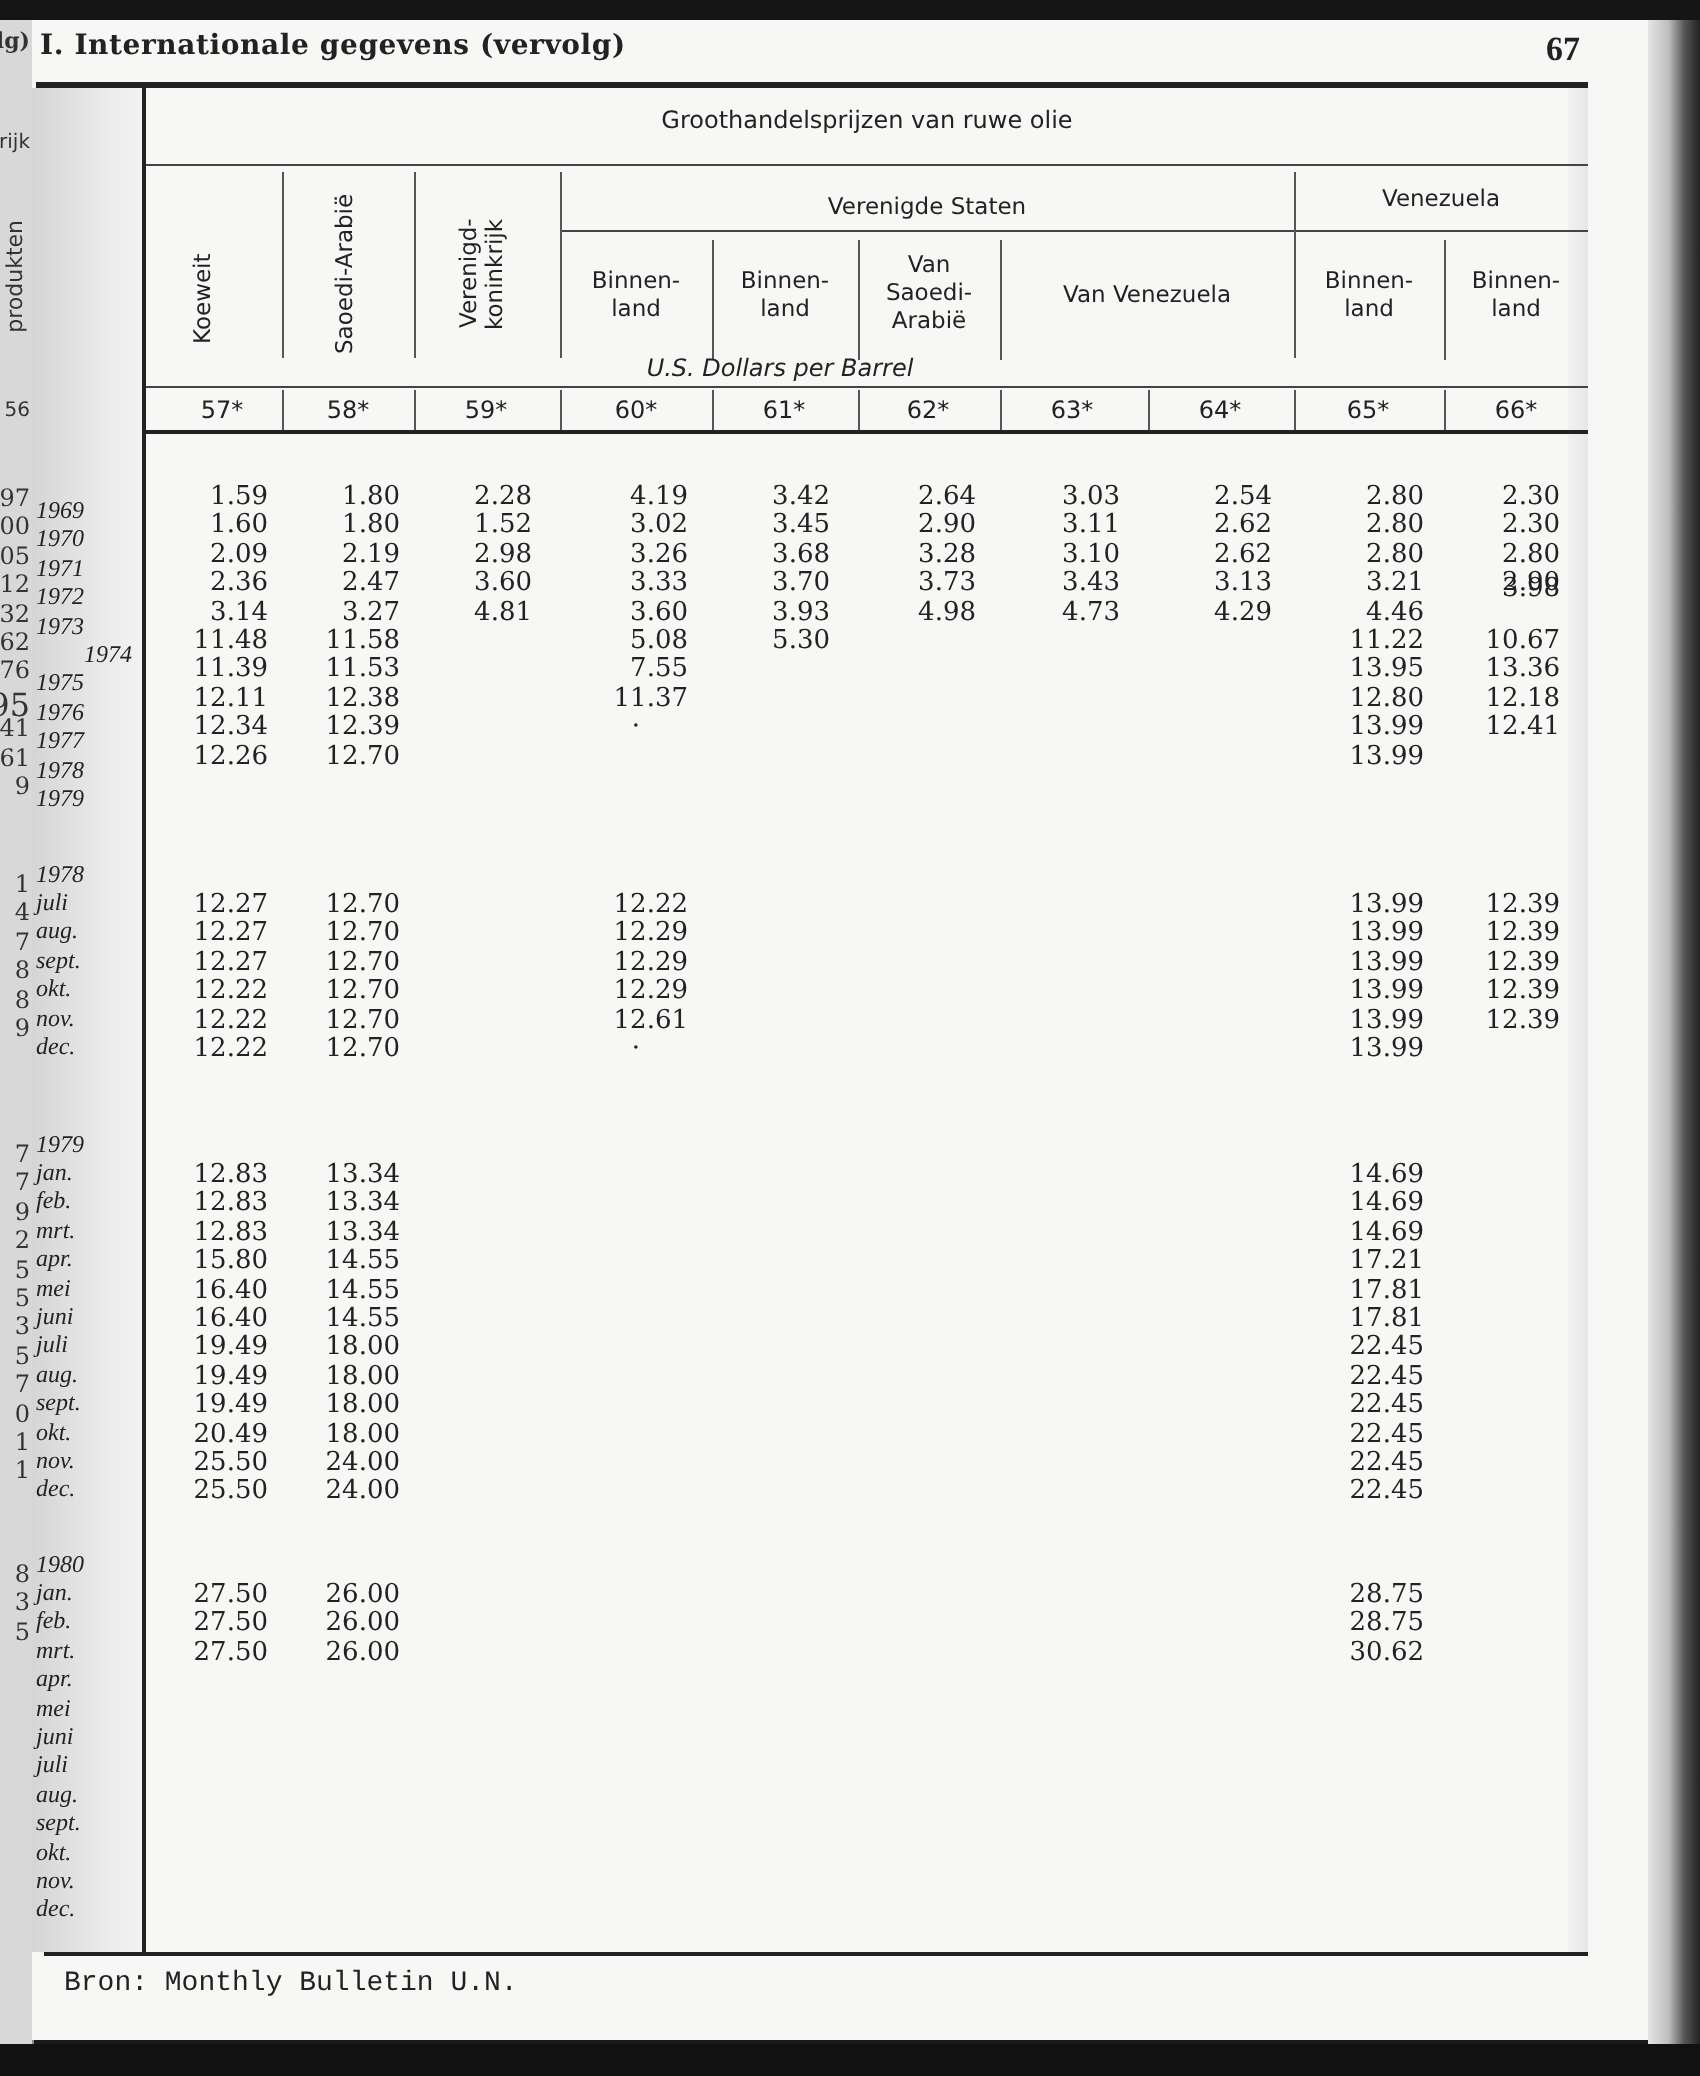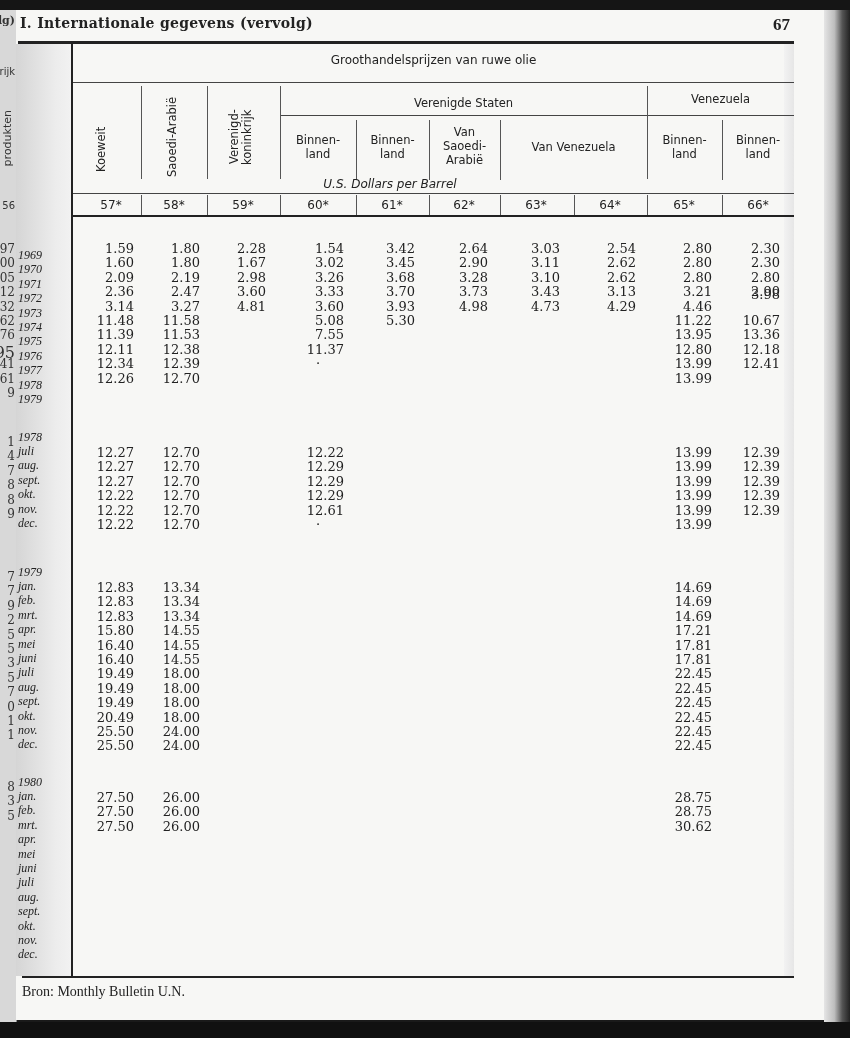--- a/index.html
+++ b/index.html
@@ -8,21 +8,21 @@
   .bottom-shadow{position:absolute;left:0;top:1022px;width:850px;height:16px;background:#111;}
   .prev-page{position:absolute;left:0;top:10px;width:16px;height:1012px;background:#d8d8d8;border-right:1px solid #888;overflow:hidden;}
   .prev-page .pp-text{position:absolute;right:1px;font-size:11px;color:#333;font-family:"DejaVu Serif",serif;}
   .prev-page .pp-rot{position:absolute;left:1px;top:100px;writing-mode:vertical-rl;transform:rotate(180deg);font-size:11px;font-family:"DejaVu Sans",sans-serif;color:#333;}
   .page{position:absolute;left:16px;top:10px;width:808px;height:1010px;background:#f7f7f5;}
   .page-edge{position:absolute;left:824px;top:10px;width:26px;height:1012px;background:linear-gradient(to right,#e5e5e5,#bdbdbd 40%,#555 70%,#222);}
   .header-title{position:absolute;left:4px;top:5px;font-family:"DejaVu Serif",serif;font-weight:bold;font-size:14px;letter-spacing:0.3px;}
   .page-number{position:absolute;left:757px;top:5px;font-weight:bold;font-size:17px;font-family:"Liberation Serif",serif;}
   .rule-top{position:absolute;left:2px;top:31px;width:776px;height:3px;background:#222;}
   .rule-bottom{position:absolute;left:6px;top:966px;width:772px;height:2px;background:#222;}
-  .source{position:absolute;left:6px;top:974px;font-size:14px;font-family:Liberation Serif, serif;}
+  .source{position:absolute;left:16px;top:974px;font-size:14px;font-family:Liberation Mono, monospace;}
   .left-strip{position:absolute;left:0;top:34px;width:56px;height:932px;background:linear-gradient(to right,#d5d5d5,#ececec 70%,#f2f2f2);}
   .vline-main{position:absolute;left:55px;top:34px;width:2px;height:932px;background:#222;}
   .hline{position:absolute;height:1px;background:#444;}
   .hline.thick{height:2px;background:#222;}
   .vline{position:absolute;width:1px;background:#555;}
   .hdr{position:absolute;font-family:"DejaVu Sans",sans-serif;font-size:11.5px;color:#222;text-align:center;line-height:14px;}
   .rot{position:absolute;font-family:"DejaVu Sans",sans-serif;font-size:11.5px;writing-mode:vertical-rl;transform:rotate(180deg);white-space:pre-line;text-align:center;line-height:13px;}
   .colnum{position:absolute;top:188px;font-family:"DejaVu Sans",sans-serif;font-size:12px;text-align:center;}
   .period{position:absolute;left:2px;font-family:Liberation Serif, serif;font-style:italic;font-size:12px;line-height:14.4px;}
   .cell{position:absolute;font-family:"DejaVu Serif",serif;font-size:13px;line-height:14.4px;text-align:right;}
@@ -142,39 +142,39 @@
       <div class="vline" style="left: 706px; top: 185px; height: 20px;"></div>
     </div>
   <div class="hline thick" style="left:57px;top:205px;width:721px;"></div>
 
   <div id="table-body">
       <div class="period" style="top: 238px;">1969</div>
       <div class="period" style="top: 252.4px;">1970</div>
       <div class="period" style="top: 266.8px;">1971</div>
       <div class="period" style="top: 281.2px;">1972</div>
       <div class="period" style="top: 295.6px;">1973</div>
-      <div class="period" style="top: 310px;">1974</div>
+      <div class="period" style="top: 310px; margin-left: 24px;">1974</div>
       <div class="period" style="top: 324.4px;">1975</div>
       <div class="period" style="top: 338.8px;">1976</div>
       <div class="period" style="top: 353.2px;">1977</div>
       <div class="period" style="top: 367.6px;">1978</div>
       <div class="period" style="top: 382px;">1979</div>
       <div class="cell" style="top: 232px; left: 68px; width: 50px;">1.59</div>
       <div class="cell" style="top: 232px; left: 134px; width: 50px;">1.80</div>
       <div class="cell" style="top: 232px; left: 200px; width: 50px;">2.28</div>
-      <div class="cell" style="top: 232px; left: 278px; width: 50px;">1.54</div>
+      <div class="cell" style="top: 232px; left: 278px; width: 50px;">4.19</div>
       <div class="cell" style="top: 232px; left: 349px; width: 50px;">3.42</div>
       <div class="cell" style="top: 232px; left: 422px; width: 50px;">2.64</div>
       <div class="cell" style="top: 232px; left: 494px; width: 50px;">3.03</div>
       <div class="cell" style="top: 232px; left: 570px; width: 50px;">2.54</div>
       <div class="cell" style="top: 232px; left: 646px; width: 50px;">2.80</div>
       <div class="cell" style="top: 232px; left: 714px; width: 50px;">2.30</div>
       <div class="cell" style="top: 246.4px; left: 68px; width: 50px;">1.60</div>
       <div class="cell" style="top: 246.4px; left: 134px; width: 50px;">1.80</div>
-      <div class="cell" style="top: 246.4px; left: 200px; width: 50px;">1.67</div>
+      <div class="cell" style="top: 246.4px; left: 200px; width: 50px;">1.52</div>
       <div class="cell" style="top: 246.4px; left: 278px; width: 50px;">3.02</div>
       <div class="cell" style="top: 246.4px; left: 349px; width: 50px;">3.45</div>
       <div class="cell" style="top: 246.4px; left: 422px; width: 50px;">2.90</div>
       <div class="cell" style="top: 246.4px; left: 494px; width: 50px;">3.11</div>
       <div class="cell" style="top: 246.4px; left: 570px; width: 50px;">2.62</div>
       <div class="cell" style="top: 246.4px; left: 646px; width: 50px;">2.80</div>
       <div class="cell" style="top: 246.4px; left: 714px; width: 50px;">2.30</div>
       <div class="cell" style="top: 260.8px; left: 68px; width: 50px;">2.09</div>
       <div class="cell" style="top: 260.8px; left: 134px; width: 50px;">2.19</div>
       <div class="cell" style="top: 260.8px; left: 200px; width: 50px;">2.98</div>

